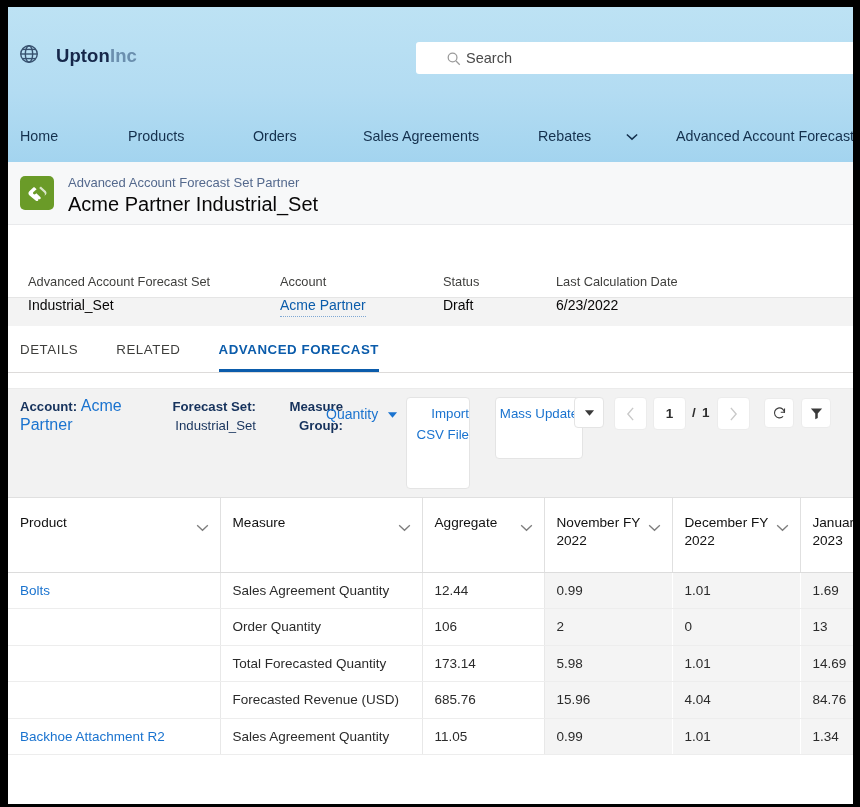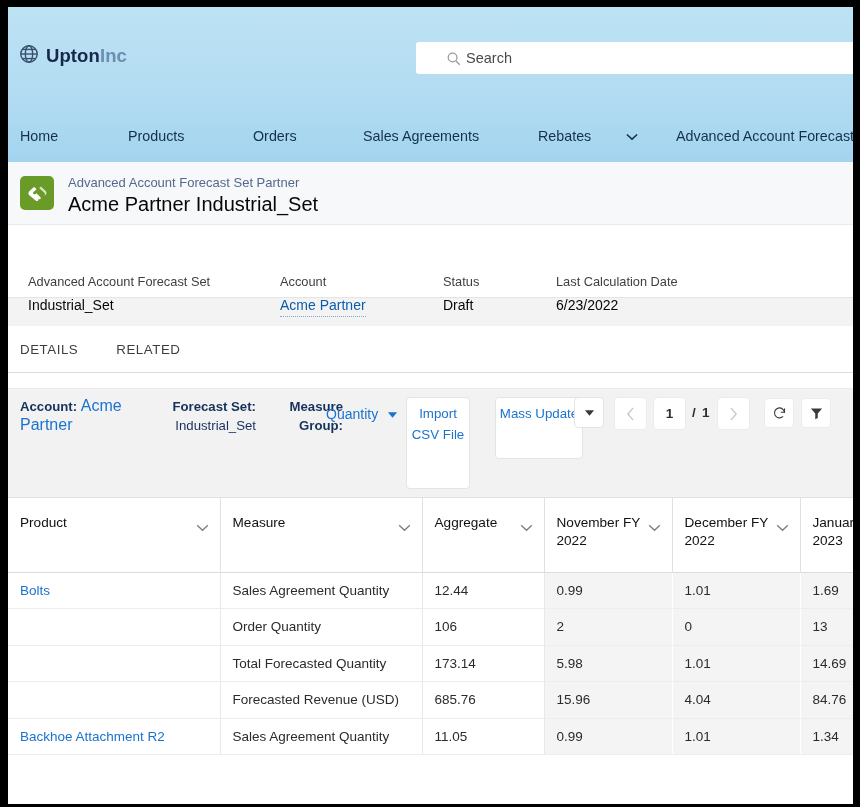--- a/index.html
+++ b/index.html
@@ -32,21 +32,21 @@
   
   #global-header {
     position: relative;
     height: 155px;
     background: linear-gradient(180deg,#bde2f4 0%, #b3dcf2 55%, #a3d4ef 100%);
   }
 
   #brand {
     position: absolute;
     left: 10px; top: 36px;
-    display: flex; align-items: center; gap: 6px;
+    display: flex; align-items: center; gap: 16px;
   }
   #brand .globe { display:block; }
   #brand .name {
     font-size: 18.5px;
     letter-spacing: .1px;
     color: #16274a;
     font-weight: 700;
   }
   #brand .name .light { color: #6b8fae; font-weight: 700; }
 
@@ -345,20 +345,21 @@
       <div class="title">Acme Partner Industrial_Set</div>
     </div>
   </div>
 
   <div id="highlights"></div>
   <div id="hl-gap"></div>
 
   <div id="tabs">
         <div class="tab">DETAILS</div>
         <div class="tab">RELATED</div>
+        <div class="tab active">ADVANCED FORECAST</div>
       </div>
   <div id="tab-spacer"></div>
 
   <div id="forecast-toolbar">
 
     <div class="tb-block" style="left:12px; top:8px; width:110px;">
       <span class="tb-label">Account:</span>
       <span class="tb-link">Acme Partner</span>
     </div>
 
@@ -373,21 +374,21 @@
 
     <div class="tb-block mg-select" style="left:318px; top:17px;">
       <span>Quantity</span>
       <span>
         <svg width="11" height="8" viewBox="0 0 12 8">
               <path d="M1 1 L6 7 L11 1 Z" fill="#1a73cf"></path>
             </svg>
       </span>
     </div>
 
-    <div class="btn" style="left:398px; top:8px; width:64px; height:92px;">Import CSV File</div>
+    <div class="btn" style="left:398px; top:8px; width:64px; height:92px;text-align:right;">Import CSV File</div>
 
     <div class="btn" style="left:487px; top:8px; width:88px; height:62px;">Mass Update</div>
 
     <div class="btn" style="left:566px; top:8px; width:30px; height:31px; padding-top:0;">
       <svg width="11" height="8" viewBox="0 0 12 8" style="margin-top:11px">
             <path d="M1 1 L6 7 L11 1 Z" fill="#3a3a3a"></path>
           </svg>
     </div>
 
     <div class="pg-btn disabled" style="left:606px; top:8px;">

